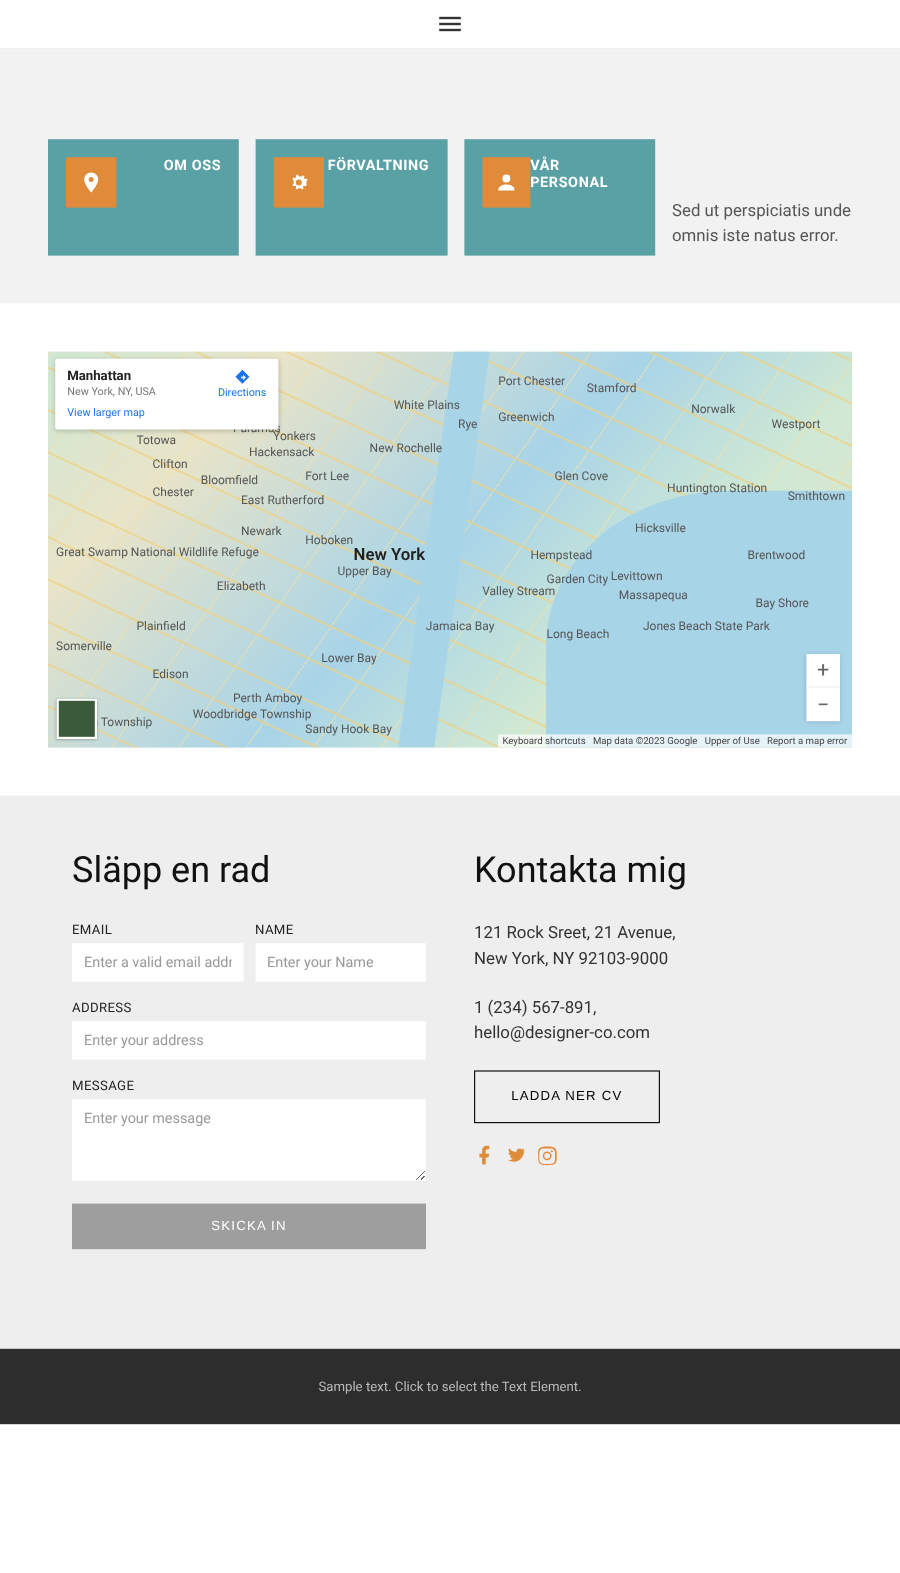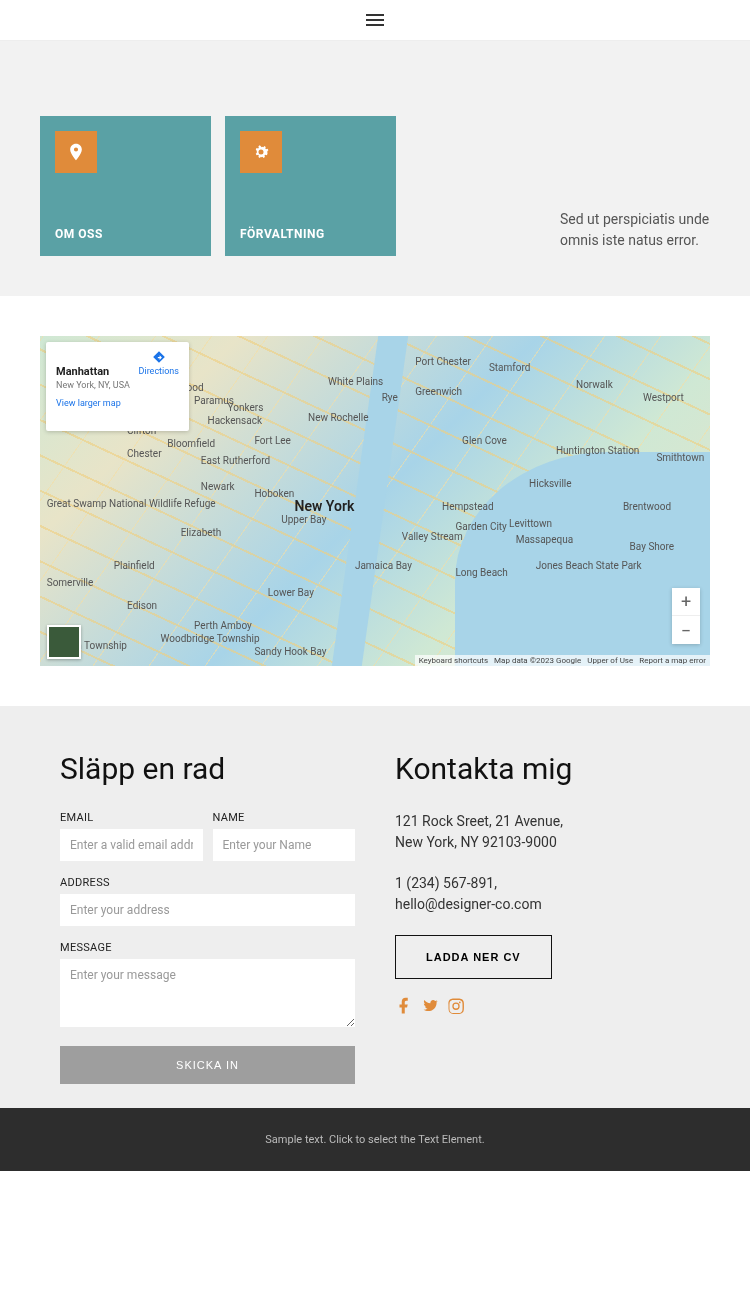--- a/index.html
+++ b/index.html
@@ -6,63 +6,63 @@
 body { font-family: -apple-system, BlinkMacSystemFont, "Segoe UI", Roboto, sans-serif; width: 750px; }
 .header { height: 41px; background: #fff; display: flex; justify-content: center; align-items: center; border-bottom: 1px solid #eee; }
 .hamburger { cursor: pointer; }
 .hamburger span { display: block; width: 18px; height: 2px; background: #333; margin: 3px 0; }
 
 .hero { background: #f2f2f2; padding: 40px; }
 .hero h1 { font-size: 28px; font-weight: 400; color: #111; line-height: 1.35; max-width: 520px; }
 .hero h1 b { font-weight: 700; }
 
 .cards-row { display: flex; gap: 14px; margin-top: 35px; }
-.card { background: #5aa1a5; width: 171px; height: 140px; padding: 15px; display: flex; flex-direction: column; justify-content: space-between; cursor: pointer; }
+.card { background: #5aa1a5; width: 171px; height: 97px; padding: 15px; display: flex; justify-content: space-between; cursor: pointer; }
 .card-icon { width: 42px; height: 42px; background: #e08b3a; display: flex; align-items: center; justify-content: center; }
 .card-icon svg { fill: #fff; width: 20px; height: 20px; }
 .card-label { color: #fff; font-size: 12px; font-weight: 700; letter-spacing: 0.5px; }
 .side-text { color: #555; font-size: 14px; line-height: 1.5; max-width: 150px; margin-left: auto; align-self: flex-end; padding-bottom: 5px; }
 
 .map-section { background: #fff; padding: 40px; }
 .map { position: relative; width: 100%; height: 330px; background: linear-gradient(135deg, #cfe8d4 0%, #e8e4c8 20%, #a8d4e8 50%, #cfe8d4 70%, #e8e4c8 100%); overflow: hidden; }
-.map-overlay { position: absolute; top: 6px; left: 6px; background: #fff; padding: 23px 10px; border-radius: 2px; box-shadow: 0 1px 4px rgba(0,0,0,0.2); width: 143px; font-size: 10px; }
+.map-overlay { position: absolute; top: 6px; left: 6px; background: #fff; padding: 8px 10px; border-radius: 2px; box-shadow: 0 1px 4px rgba(0,0,0,0.2); width: 186px; font-size: 10px; }
 .map-overlay .title { font-weight: 700; color: #222; font-size: 11px; }
 .map-overlay .sub { color: #777; font-size: 9px; margin-top: 2px; }
 .map-overlay .directions { position: absolute; top: 8px; right: 10px; color: #1a73e8; font-size: 9px; text-align: center; }
 .map-overlay .directions svg { fill: #1a73e8; width: 14px; height: 14px; display: block; margin: 0 auto 2px; }
 .map-overlay .larger { color: #1a73e8; font-size: 9px; margin-top: 8px; cursor: pointer; }
 .map-city { position: absolute; font-size: 10px; color: #555; }
 .map-big { font-size: 14px; font-weight: 600; color: #222; }
 .map-zoom { position: absolute; right: 10px; bottom: 22px; background: #fff; box-shadow: 0 1px 4px rgba(0,0,0,0.2); }
 .map-zoom div { width: 28px; height: 28px; display: flex; align-items: center; justify-content: center; font-size: 18px; color: #666; cursor: pointer; border-bottom: 1px solid #eee; }
 .map-zoom div:last-child { border: none; }
 .map-footer { position: absolute; bottom: 0; right: 0; background: rgba(255,255,255,0.7); font-size: 8px; color: #444; padding: 1px 4px; display: flex; gap: 6px; }
 .map-footer span { cursor: pointer; }
 .map-thumb { position:absolute; bottom:7px; left:7px; width:34px; height:34px; background:#3a5a3a; border:2px solid #fff; box-shadow:0 1px 3px rgba(0,0,0,.3); cursor:pointer; }
 .map-roads { position:absolute; inset:0; opacity:0.6; background:
   repeating-linear-gradient(25deg, transparent 0 30px, #f0d080 30px 32px),
   repeating-linear-gradient(-55deg, transparent 0 45px, #f5dfa5 45px 46px);
 }
 .map-water { position:absolute; left:47%; top:0; width:30px; height:100%; background:#a8d4e8; transform:skewX(-8deg); }
 .map-water2 { position:absolute; right:0; top:35%; width:38%; height:65%; background:#a8d4e8; border-radius:60% 0 0 0; }
 
-.contact { background: #eeeeee; padding: 45px 60px 24px; display: flex; gap: 40px; }
+.contact { background: #eeeeee; padding: 45px 60px 83px; display: flex; gap: 40px; }
 .contact-left { flex: 1; }
 .contact-right { flex: 1; }
 .contact h2 { font-size: 30px; font-weight: 400; color: #111; margin-bottom: 25px; }
 .row2 { display: flex; gap: 10px; }
 .row2 > div { flex: 1; }
 .field-label { font-size: 11px; font-weight: 400; color: #222; margin-bottom: 5px; letter-spacing: 0.3px; }
 .field-group { margin-bottom: 15px; }
 input[type=text], textarea { width: 100%; padding: 9px 10px; border: none; background: #fff; font-size: 12px; color: #333; font-family: inherit; }
 input[type=text]::placeholder, textarea::placeholder { color: #999; }
 textarea { height: 68px; resize: both; }
 .submit { width: 100%; background: #9e9e9e; color: #fff; border: none; padding: 13px; font-size: 11px; letter-spacing: 1px; cursor: pointer; }
 .contact-right p { font-size: 14px; color: #333; line-height: 1.5; margin-bottom: 20px; max-width: 180px; }
-.cv-btn { border: 1px solid #111; background: transparent; padding: 15px 30px; font-size: 11px; font-weight: 700; letter-spacing: 1px; cursor: pointer; margin-bottom: 18px; }
+.cv-btn { border: 1px solid #111; background: transparent; padding: 15px 30px; font-size: 11px; font-weight: 400; letter-spacing: 1px; cursor: pointer; margin-bottom: 18px; }
 .socials { display: flex; gap: 8px; }
 .socials svg { width: 18px; height: 18px; fill: #e08b3a; cursor: pointer; }
 
 .footer { background: #2d2d2d; color: #bbb; text-align: center; padding: 25px; font-size: 11px; }
 </style>
 </head>
 <body>
 
 <div class="header">
   <div class="hamburger">
@@ -82,20 +82,28 @@
       </div>
       <div class="card-label">OM OSS</div>
     </div>
     <div class="card">
       <div class="card-icon">
         <svg viewBox="0 0 24 24">
             <path d="M19.4 13l.6-1-.6-1 1.5-1.2-1-1.7-1.9.5-.8-.8.5-1.9-1.7-1-1.2 1.5-1-.6-1 .6L10.6 4l-1.7 1 .5 1.9-.8.8-1.9-.5-1 1.7L7.2 11l-.6 1 .6 1-1.5 1.2 1 1.7 1.9-.5.8.8-.5 1.9 1.7 1 1.2-1.5 1 .6 1-.6 1.2 1.5 1.7-1-.5-1.9.8-.8 1.9.5 1-1.7L19.4 13zM12 15a3 3 0 1 1 0-6 3 3 0 0 1 0 6z"></path>
           </svg>
       </div>
       <div class="card-label">FÖRVALTNING</div>
+    </div>
+    <div class="card">
+      <div class="card-icon">
+        <svg viewBox="0 0 24 24">
+            <path d="M12 12a4 4 0 1 0 0-8 4 4 0 0 0 0 8zm0 2c-4 0-8 2-8 5v1h16v-1c0-3-4-5-8-5z"></path>
+          </svg>
+      </div>
+      <div class="card-label">VÅR PERSONAL</div>
     </div>
     <div class="side-text">Sed ut perspiciatis unde omnis iste natus error.</div>
   </div>
 </section>
 
 <section class="map-section">
   <div class="map">
     <div class="map-roads"></div>
     <div class="map-water"></div>
     <div class="map-water2"></div>

